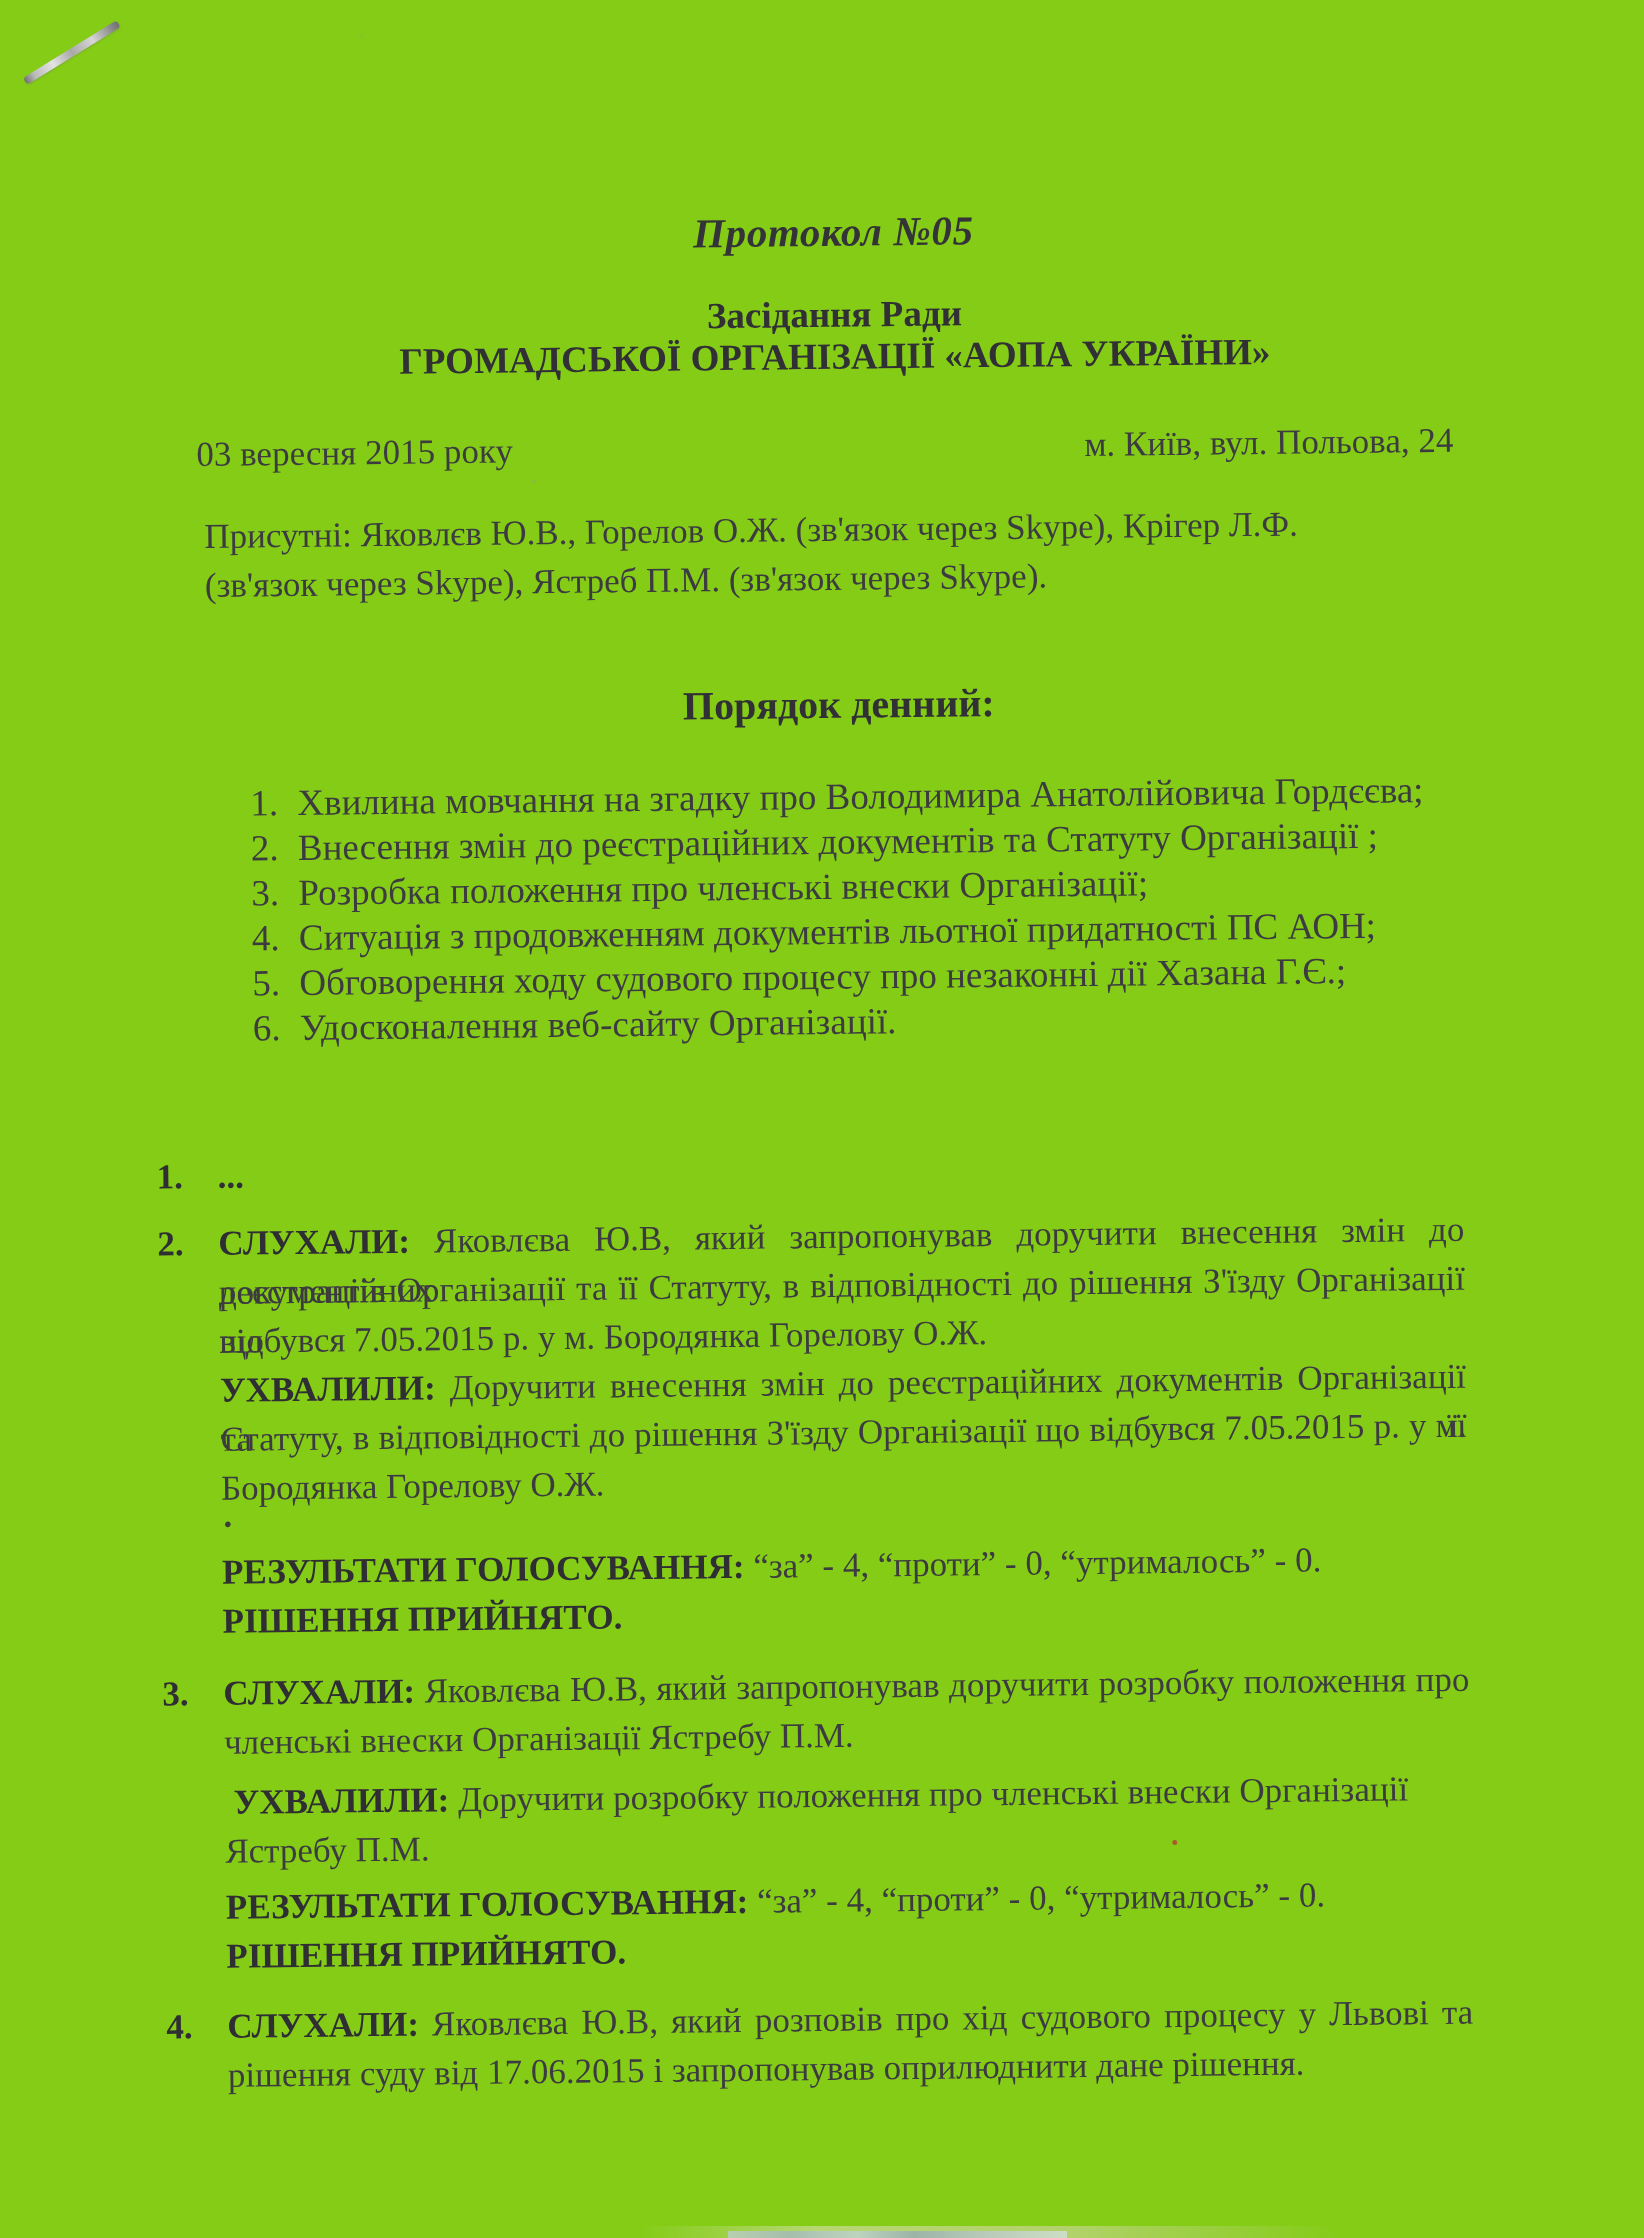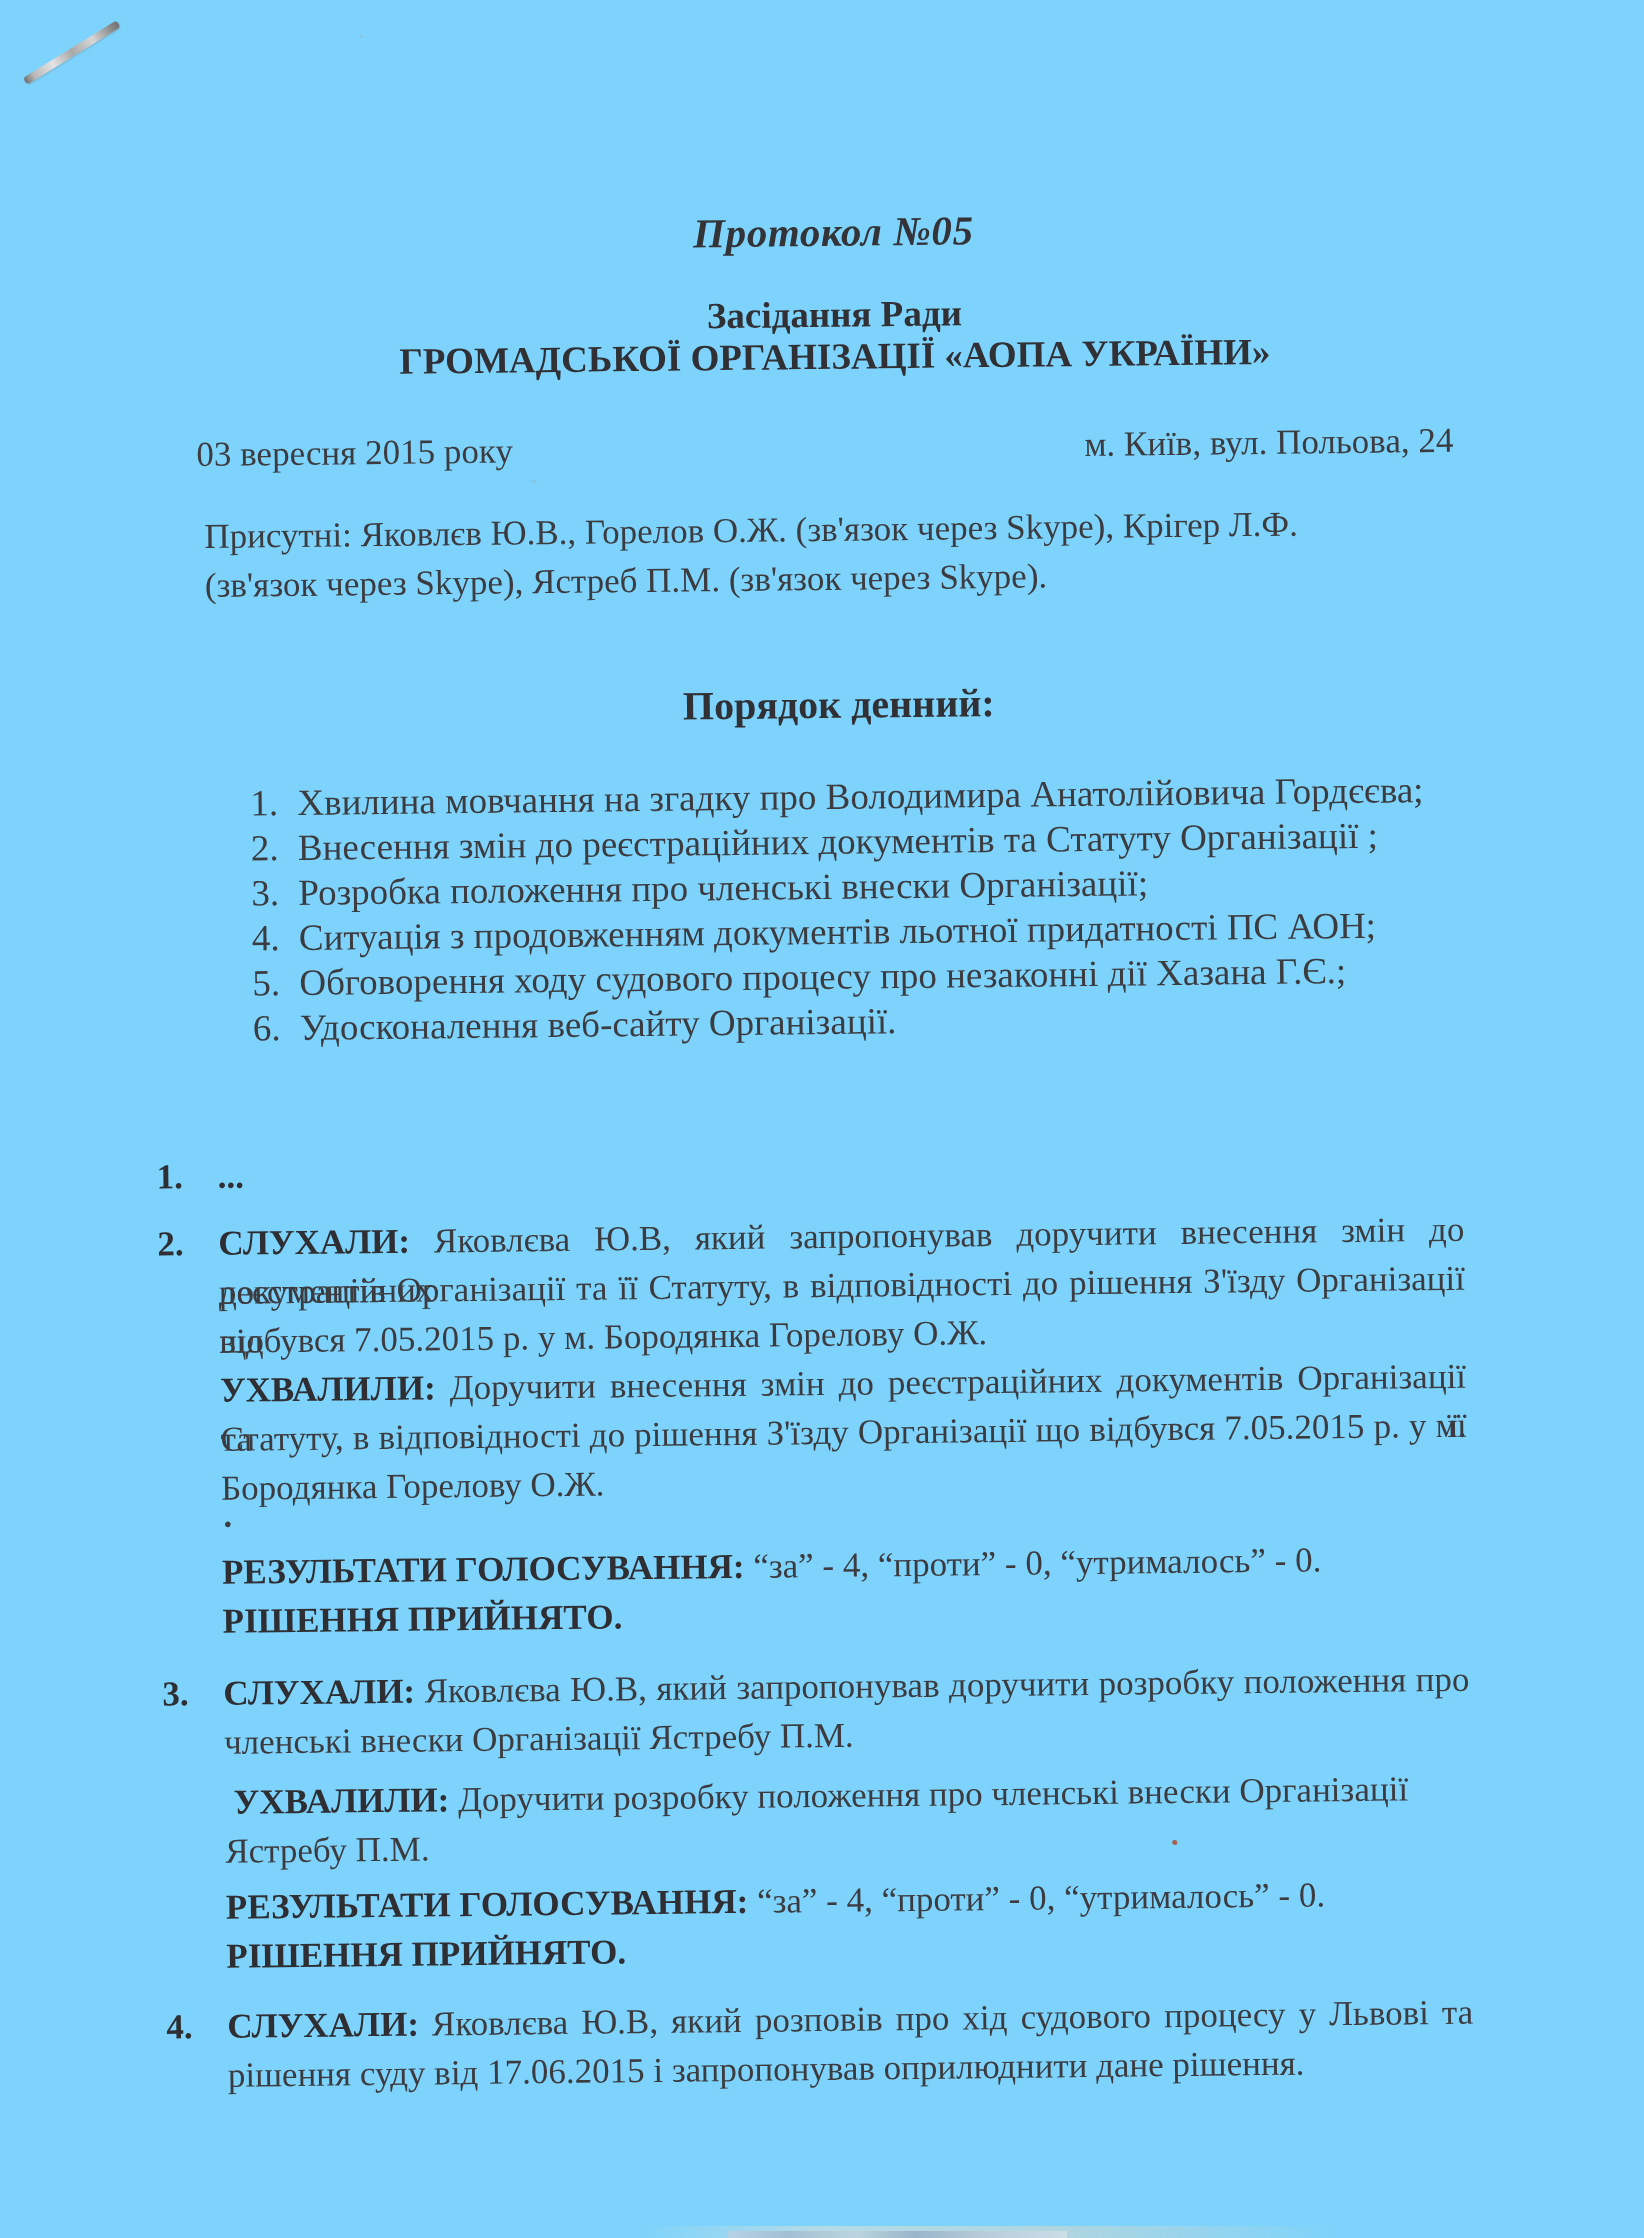--- a/index.html
+++ b/index.html
@@ -2,21 +2,21 @@
 <html style="font-size:10.2px"><head>
 <meta charset="utf-8">
 <style>
   * { margin:0; padding:0; box-sizing:border-box; }
   html,body { background:#ffffff; }
 
   .page {
     position:relative;
     width:1645px;
     height:2239px;
-    background:#7dd3fc;
+    background:#84cc16;
     overflow:hidden;
     font-family:"Liberation Serif","DejaVu Serif",serif;
     color:#3c3c40;
   }
 
   .sheet {
     position:absolute; left:0; top:0; width:100%; height:100%;
     transform:rotate(-0.65deg);
     transform-origin:50% 50%;
   }

